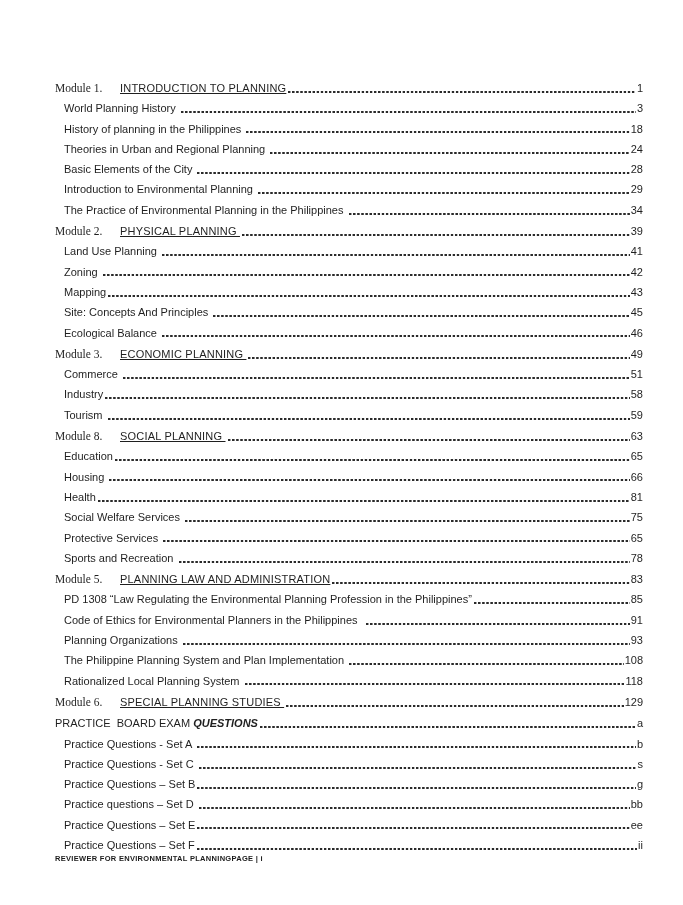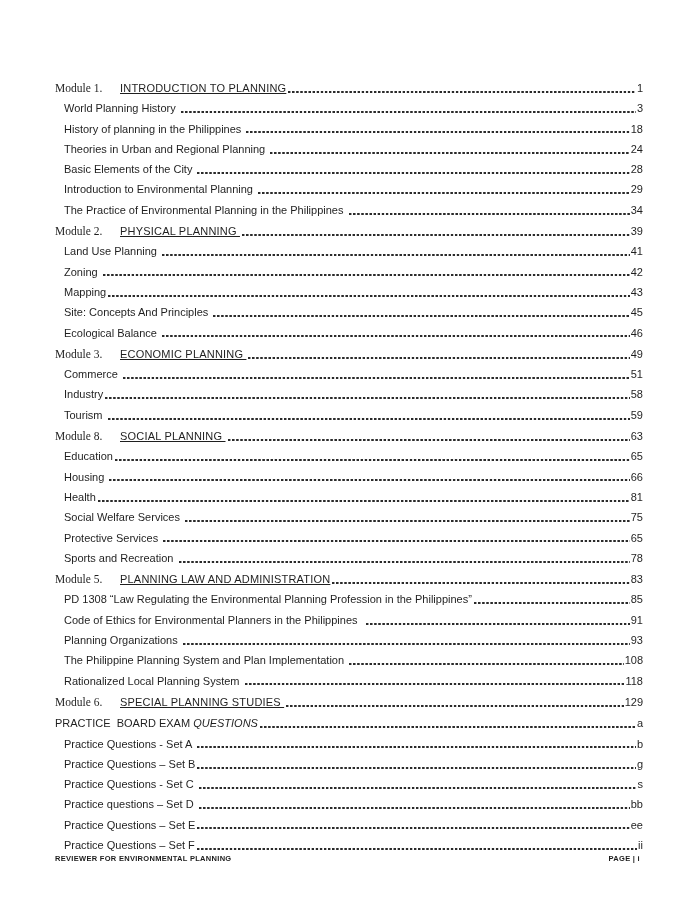--- a/index.html
+++ b/index.html
@@ -35,42 +35,41 @@
   .row.section { margin-top: 1px; }
   .row.sub { padding-left: 9px; }
   .mlabel {
     font-family: "Liberation Serif", serif;
     font-size: 11.5px;
     width: 65px;
     flex: 0 0 65px;
   }
   .row.module .title { letter-spacing: 0.2px; text-decoration: underline; }
   .title { flex: 0 0 auto; }
-  .title.italic { font-style: italic; }
+  .title.italic { font-style: italic; font-weight: bold; }
   .dots {
     flex: 1 1 auto;
     align-self: flex-end;
     height: 4px;
     margin: 0 1px 4.5px 2px;
     background-image: radial-gradient(circle at 1.2px 2px, #2a2a2a 1.1px, rgba(0,0,0,0) 1.35px);
     background-size: 4.1px 4px;
     background-repeat: repeat-x;
     background-position: left bottom;
   }
   .pagenum {
     flex: 0 0 auto;
     text-align: right;
   }
   .footer {
     position: absolute;
     top: 854px;
     left: 55px;
     right: 43px;
     display: flex;
-    justify-content: space-between;
     font-size: 7.5px;
     font-weight: bold;
     letter-spacing: 0.3px;
     color: #1a1a1a;
   }
 </style>
 </head>
 <body>
 
 <div class="page">
@@ -101,22 +100,22 @@
       <div class="row sub"><span class="title">Sports and Recreation </span><span class="dots"></span><span class="pagenum">78</span></div>
       <div class="row module"><span class="mlabel">Module 5.</span><span class="title">PLANNING LAW AND ADMINISTRATION</span><span class="dots"></span><span class="pagenum">83</span></div>
       <div class="row sub"><span class="title">PD 1308 “Law Regulating the Environmental Planning Profession in the Philippines”</span><span class="dots"></span><span class="pagenum">85</span></div>
       <div class="row sub"><span class="title">Code of Ethics for Environmental Planners in the Philippines  </span><span class="dots"></span><span class="pagenum">91</span></div>
       <div class="row sub"><span class="title">Planning Organizations </span><span class="dots"></span><span class="pagenum">93</span></div>
       <div class="row sub"><span class="title">The Philippine Planning System and Plan Implementation </span><span class="dots"></span><span class="pagenum">108</span></div>
       <div class="row sub"><span class="title">Rationalized Local Planning System </span><span class="dots"></span><span class="pagenum">118</span></div>
       <div class="row module"><span class="mlabel">Module 6.</span><span class="title">SPECIAL PLANNING STUDIES </span><span class="dots"></span><span class="pagenum">129</span></div>
       <div class="row section"><span class="title">PRACTICE  BOARD EXAM </span><span class="title italic">QUESTIONS</span><span class="dots"></span><span class="pagenum">a</span></div>
       <div class="row sub"><span class="title">Practice Questions - Set A </span><span class="dots"></span><span class="pagenum">b</span></div>
+      <div class="row sub"><span class="title">Practice Questions - Set C </span><span class="dots"></span><span class="pagenum">s</span></div>
       <div class="row sub"><span class="title">Practice Questions – Set B</span><span class="dots"></span><span class="pagenum">g</span></div>
-      <div class="row sub"><span class="title">Practice Questions - Set C </span><span class="dots"></span><span class="pagenum">s</span></div>
       <div class="row sub"><span class="title">Practice questions – Set D </span><span class="dots"></span><span class="pagenum">bb</span></div>
       <div class="row sub"><span class="title">Practice Questions – Set E</span><span class="dots"></span><span class="pagenum">ee</span></div>
       <div class="row sub"><span class="title">Practice Questions – Set F</span><span class="dots"></span><span class="pagenum">ii</span></div>
     </div>
   <div class="footer">
     <span>REVIEWER FOR ENVIRONMENTAL PLANNING</span>
     <span>PAGE | i</span>
   </div>
 </div>
 

